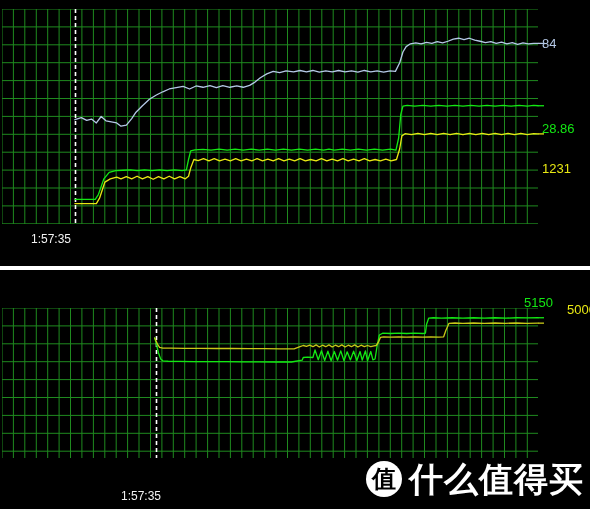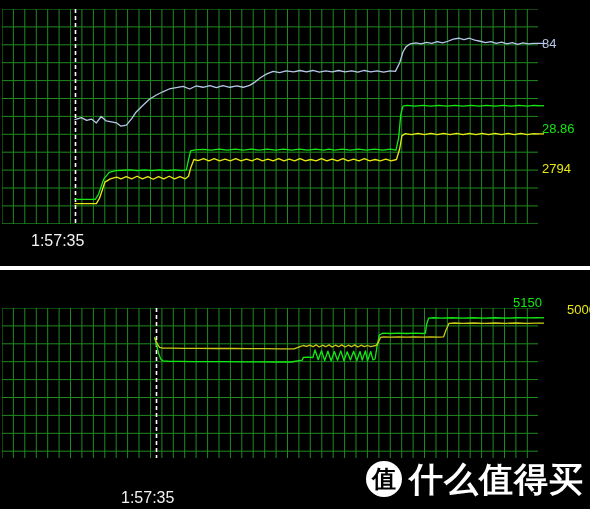--- a/index.html
+++ b/index.html
@@ -23,21 +23,21 @@
   .linesvg{position:absolute;left:0;top:0;overflow:visible;}
 
   
   .vlabel{
     position:absolute;font-size:13px;white-space:nowrap;
     font-family:"Liberation Sans", sans-serif;line-height:1;
   }
 
   
   .timestamp{
-    position:absolute;color:#f2f2f2;font-size:16px;white-space:nowrap;
+    position:absolute;color:#f2f2f2;font-size:12px;white-space:nowrap;
     font-family:"Liberation Sans", sans-serif;
   }
 
   
   .watermark{
     position:absolute;right:6px;bottom:12px;display:flex;align-items:center;gap:7px;
   }
   .wm-logo{
     width:36px;height:36px;border-radius:50%;background:#fff;color:#000;
     display:flex;align-items:center;justify-content:center;
@@ -123,21 +123,21 @@
         <line x1="536.00" x2="542.00" y1="34.40" y2="34.40" stroke="#b4c8e6" stroke-width="1.3"></line>
         <path d="M72.90 190.28 L80.40 190.28 L86.83 190.28 L93.26 190.28 L96.48 185.33 L101.84 169.85 L107.20 163.40 L113.63 161.68 L121.14 161.25 L128.64 160.82 L135.07 161.68 L142.58 160.82 L150.08 161.68 L157.58 160.82 L165.09 161.68 L172.59 160.82 L180.10 161.68 L184.38 160.82 L186.53 150.50 L188.67 141.90 L192.96 140.83 L201.00 140.40 L209.04 141.04 L217.08 140.18 L225.12 141.04 L233.16 140.18 L241.20 141.04 L249.24 140.18 L257.28 141.04 L265.32 140.18 L273.36 141.04 L281.40 140.18 L289.44 141.04 L297.48 140.18 L305.52 141.04 L313.56 140.18 L321.60 141.04 L326.96 140.18 L332.32 141.04 L340.36 140.18 L348.40 141.04 L356.44 140.18 L364.48 141.04 L372.52 140.18 L380.56 141.04 L388.60 140.18 L393.96 141.04 L396.64 129.00 L398.78 105.35 L400.93 97.18 L405.22 96.32 L412.72 97.18 L420.76 96.32 L428.80 97.18 L436.84 96.32 L444.88 97.18 L452.92 96.32 L460.96 97.18 L469.00 96.32 L477.04 97.18 L485.08 96.32 L493.12 97.18 L501.16 96.32 L509.20 97.18 L517.24 96.32 L525.28 97.18 L531.71 96.32 L536.00 96.75" fill="none" stroke="#13e813" stroke-width="1.3" stroke-linejoin="round" stroke-linecap="round"></path>
         <line x1="536.00" x2="542.00" y1="96.75" y2="96.75" stroke="#13e813" stroke-width="1.3"></line>
         <path d="M72.90 194.58 L80.40 194.58 L87.90 194.58 L94.34 194.58 L97.55 189.20 L102.91 173.08 L108.27 169.85 L114.70 168.13 L118.99 169.85 L124.35 167.70 L129.71 169.85 L135.07 167.27 L140.43 169.85 L145.79 167.70 L151.15 170.28 L156.51 167.70 L161.87 169.85 L167.23 167.27 L172.59 169.85 L177.95 167.70 L183.31 169.85 L186.53 167.27 L188.67 159.10 L191.89 150.50 L196.18 151.57 L201.54 149.64 L206.90 151.79 L212.26 149.64 L217.62 151.79 L222.98 150.07 L228.34 151.79 L233.70 149.64 L239.06 151.79 L244.42 150.07 L249.78 151.79 L255.14 149.64 L260.50 151.79 L265.86 150.07 L271.22 151.79 L276.58 149.64 L281.94 151.79 L287.30 150.07 L292.66 151.79 L298.02 149.64 L303.38 151.79 L308.74 150.50 L314.10 151.79 L319.46 149.64 L324.82 151.79 L330.18 150.07 L335.54 151.79 L340.90 149.64 L346.26 151.79 L351.62 150.07 L356.98 151.79 L362.34 149.64 L367.70 151.79 L373.06 150.50 L378.42 151.79 L383.78 150.07 L389.14 151.79 L394.50 150.50 L397.71 139.75 L399.86 126.85 L403.07 124.70 L409.50 125.56 L415.94 124.27 L422.37 125.56 L428.80 124.27 L435.23 125.56 L441.66 124.27 L448.10 125.56 L454.53 124.27 L460.96 125.56 L467.39 124.27 L473.82 125.56 L480.26 124.27 L486.69 125.56 L493.12 124.27 L499.55 125.56 L505.98 124.27 L512.42 125.56 L518.85 124.27 L525.28 125.56 L531.71 124.70 L536.00 124.91" fill="none" stroke="#e8e813" stroke-width="1.3" stroke-linejoin="round" stroke-linecap="round"></path>
         <line x1="536.00" x2="542.00" y1="124.91" y2="124.91" stroke="#e8e813" stroke-width="1.3"></line>
       </svg>
   </div>
 
   <div class="vlabel" id="lbl-top-0" style="left: 542px; top: 37px; color: rgb(180, 200, 230);">84</div>
   <div class="vlabel" id="lbl-top-1" style="left: 542px; top: 122px; color: rgb(19, 232, 19);">28.86</div>
-  <div class="vlabel" id="lbl-top-2" style="left: 542px; top: 162px; color: rgb(232, 232, 19);">2794</div>
+  <div class="vlabel" id="lbl-top-2" style="left: 542px; top: 162px; color: rgb(232, 232, 19);">1231</div>
 
   <div class="timestamp" style="left:31px;top:232px;">1:57:35</div>
 </div>
 
 <div id="panel-sep"></div>
 
 <div class="panel" id="panel-bottom">
 
   <div class="plot" id="plot-bot">
     <svg class="gridsvg" id="grid-bot" width="536" height="150">
@@ -200,21 +200,21 @@
         <line x1="154.5" x2="154.5" y1="0" y2="150" stroke="#ffffff" stroke-width="1.6" stroke-dasharray="4 3"></line>
       </svg>
     <svg class="linesvg" id="lines-bot" width="536" height="150">
         <path d="M152.76 30.00 L154.37 36.00 L156.51 45.00 L158.66 51.00 L160.80 52.80 L166.16 53.25 L176.88 53.40 L192.96 53.55 L209.04 53.70 L225.12 53.70 L241.20 53.85 L257.28 53.85 L273.36 54.00 L289.44 54.00 L300.16 52.20 L301.23 49.50 L305.52 49.20 L310.88 49.50 L313.02 42.00 L316.24 51.75 L319.46 42.75 L322.67 52.50 L325.89 43.20 L329.10 52.80 L332.32 43.50 L335.54 52.20 L338.75 42.90 L341.97 52.80 L345.18 43.80 L348.40 51.90 L351.62 43.20 L354.83 52.50 L358.05 43.50 L360.19 52.20 L363.41 42.90 L365.55 52.80 L368.77 43.50 L370.91 51.90 L373.06 51.00 L375.20 37.50 L377.34 27.00 L380.56 25.20 L388.60 25.50 L396.64 25.05 L404.68 25.50 L412.72 25.05 L420.76 25.50 L423.44 25.20 L424.51 16.50 L426.66 10.20 L431.48 9.75 L439.52 10.20 L450.24 9.75 L460.96 10.20 L471.68 9.75 L482.40 10.20 L493.12 9.75 L503.84 10.20 L514.56 9.75 L525.28 9.90 L536.00 9.75" fill="none" stroke="#13e813" stroke-width="1.3" stroke-linejoin="round" stroke-linecap="round"></path>
         <line x1="536.00" x2="542.00" y1="9.75" y2="9.75" stroke="#13e813" stroke-width="1.3"></line>
         <path d="M152.76 30.00 L155.44 36.00 L157.58 39.30 L160.80 40.20 L168.84 40.20 L182.24 40.35 L198.32 40.35 L214.40 40.50 L230.48 40.50 L246.56 40.65 L262.64 40.65 L278.72 40.80 L292.12 40.80 L298.02 38.70 L301.23 37.50 L304.45 38.40 L307.66 37.20 L310.88 38.70 L314.10 36.90 L317.31 39.00 L320.53 37.20 L323.74 38.70 L326.96 36.90 L330.18 39.00 L333.39 37.20 L336.61 38.70 L339.82 36.90 L343.04 39.00 L346.26 37.20 L349.47 38.70 L352.69 36.90 L355.90 39.00 L359.12 37.20 L362.34 38.70 L365.55 37.50 L368.77 38.70 L371.98 37.80 L374.13 37.50 L376.27 34.50 L378.42 29.40 L381.63 28.80 L388.60 29.10 L396.64 28.80 L404.68 29.10 L412.72 28.80 L420.76 29.10 L428.80 28.80 L436.84 29.10 L441.66 28.80 L443.81 22.50 L447.02 15.30 L452.92 15.00 L460.96 15.30 L471.68 15.00 L482.40 15.30 L493.12 15.00 L503.84 15.30 L514.56 15.00 L525.28 15.30 L536.00 15.15" fill="none" stroke="#c8c818" stroke-width="1.3" stroke-linejoin="round" stroke-linecap="round"></path>
         <line x1="536.00" x2="542.00" y1="15.15" y2="15.15" stroke="#c8c818" stroke-width="1.3"></line>
       </svg>
   </div>
 
-  <div class="vlabel" id="lbl-bot-0" style="left: 513px; top: 26px; color: rgb(19, 232, 19);">5150</div>
+  <div class="vlabel" id="lbl-bot-0" style="left: 524px; top: 26px; color: rgb(19, 232, 19);">5150</div>
   <div class="vlabel" id="lbl-bot-1" style="left: 567px; top: 33px; color: rgb(232, 232, 19);">5000</div>
 
   <div class="timestamp" style="left:121px;top:219px;">1:57:35</div>
 
   <div class="watermark">
     <div class="wm-logo">值</div>
     <div class="wm-text">什么值得买</div>
   </div>
 </div>
 

